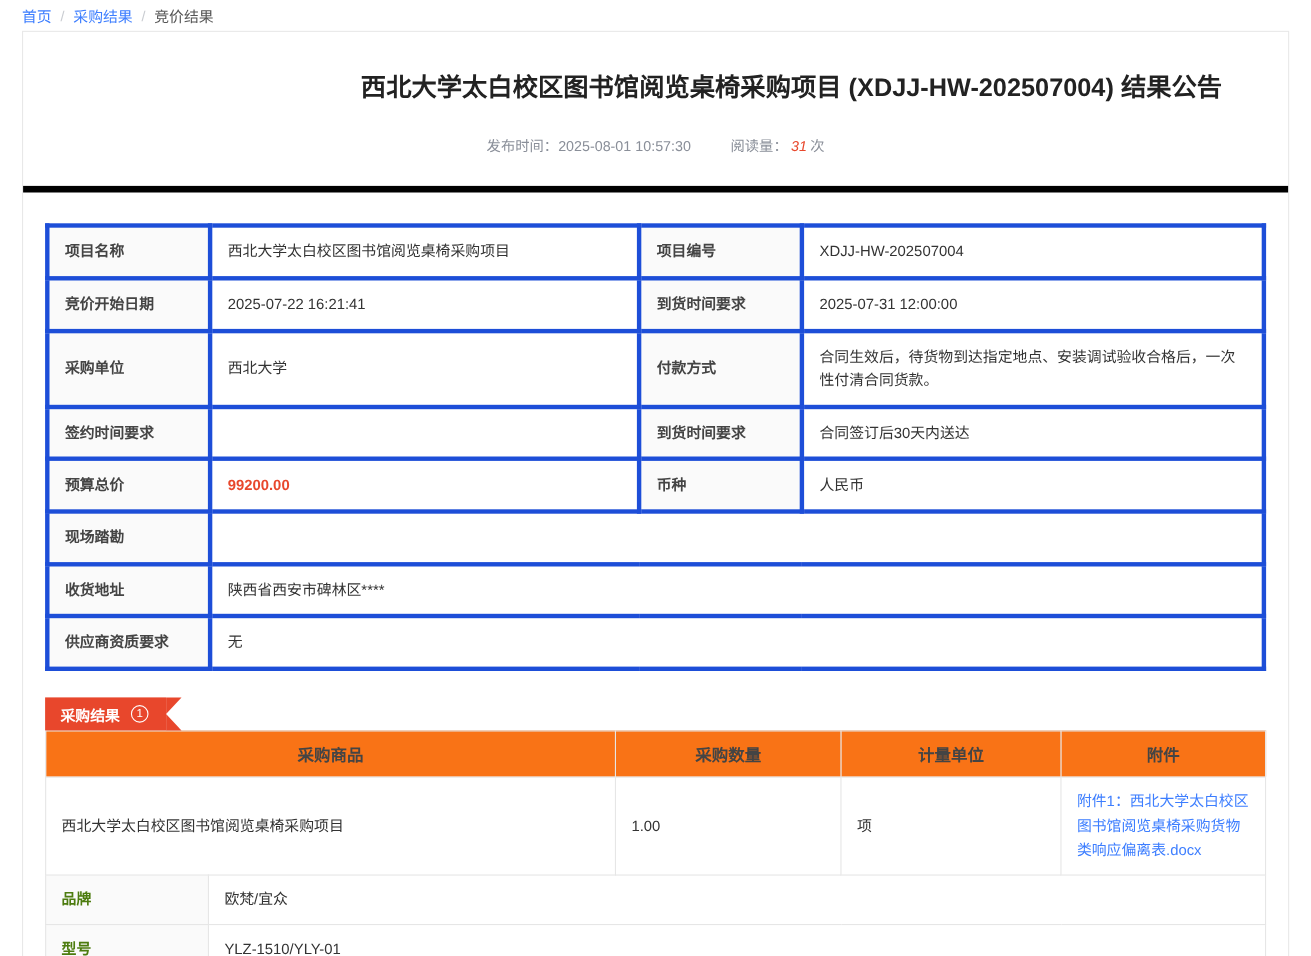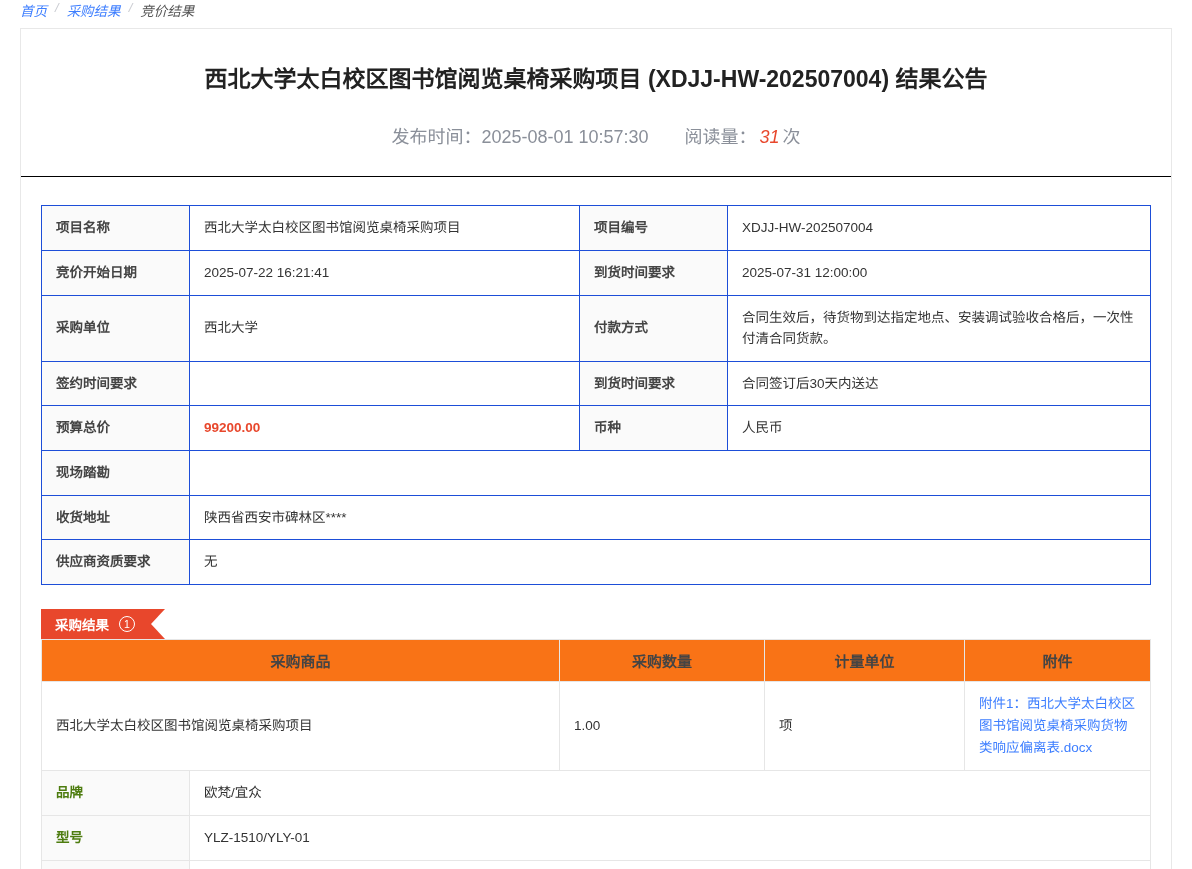--- a/index.html
+++ b/index.html
@@ -13,24 +13,24 @@
   .page {
     width: 1192px;
     min-height: 869px;
     background: #ffffff;
     position: relative;
   }
   
   .breadcrumb {
     height: 28px;
     display: flex;
+    align-items: center;
     padding: 0 0 0 20px;
     font-size: 13.5px;
     background: #ffffff;
-    font-style: italic;
   }
   .breadcrumb a {
     color: #3d7eff;
     text-decoration: none;
     cursor: pointer;
   }
   .breadcrumb .sep {
     color: #c9ccd1;
     margin: 0 8px;
     font-size: 13px;
@@ -40,32 +40,32 @@
   }
   
   .card {
     margin: 0 20px 18px 20px;
     border: 1px solid #e8e8e8;
     border-top: 1px solid #e8e8e8;
     background: #fff;
   }
   .title-block {
     padding: 34px 60px 22px 60px;
-    text-align: center;
-    border-bottom: 1px solid #000000;
+    text-align: right;
+    border-bottom: 6px solid #000000;
   }
   .doc-title {
     font-size: 23px;
     font-weight: bold;
     color: #222;
     line-height: 1.45;
     margin: 0 0 26px 0;
   }
   .meta-row {
-    font-size: 18px;
+    font-size: 13px;
     color: #8a8f99;
     display: flex;
     justify-content: center;
     align-items: baseline;
     gap: 36px;
     padding-bottom: 6px;
   }
   .meta-row .views-num {
     color: #e8472c;
     font-style: italic;
@@ -73,21 +73,21 @@
   }
   
   .tbl-wrap { padding: 28px 20px 0 20px; }
   table.info {
     width: 100%;
     border-collapse: collapse;
     font-size: 13.5px;
     table-layout: fixed;
   }
   table.info td {
-    border: 1px solid #1d4ed8;
+    border: 4px solid #1d4ed8;
     padding: 11px 14px;
     vertical-align: middle;
     line-height: 1.6;
     color: #333;
   }
   table.info td.k {
     background: #fafafa;
     font-weight: bold;
     color: #444;
     width: 148px;

